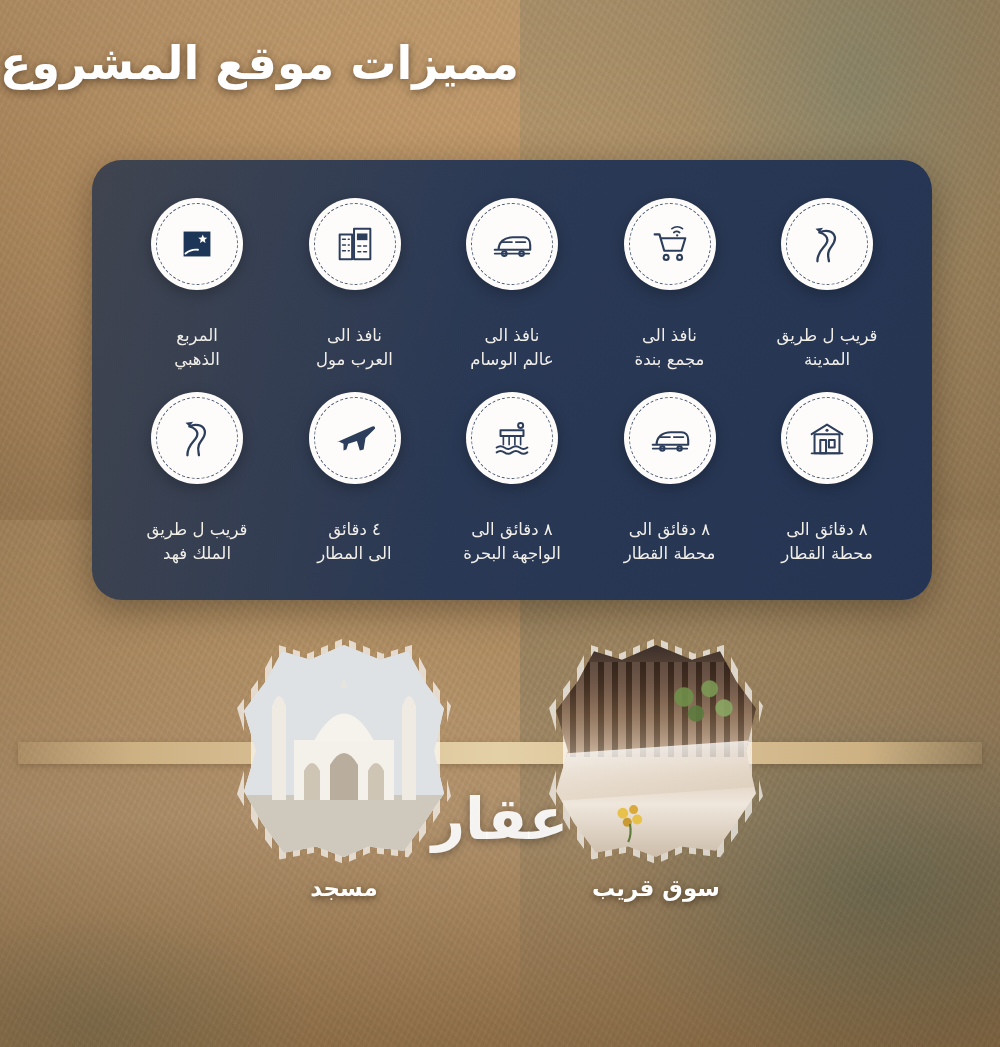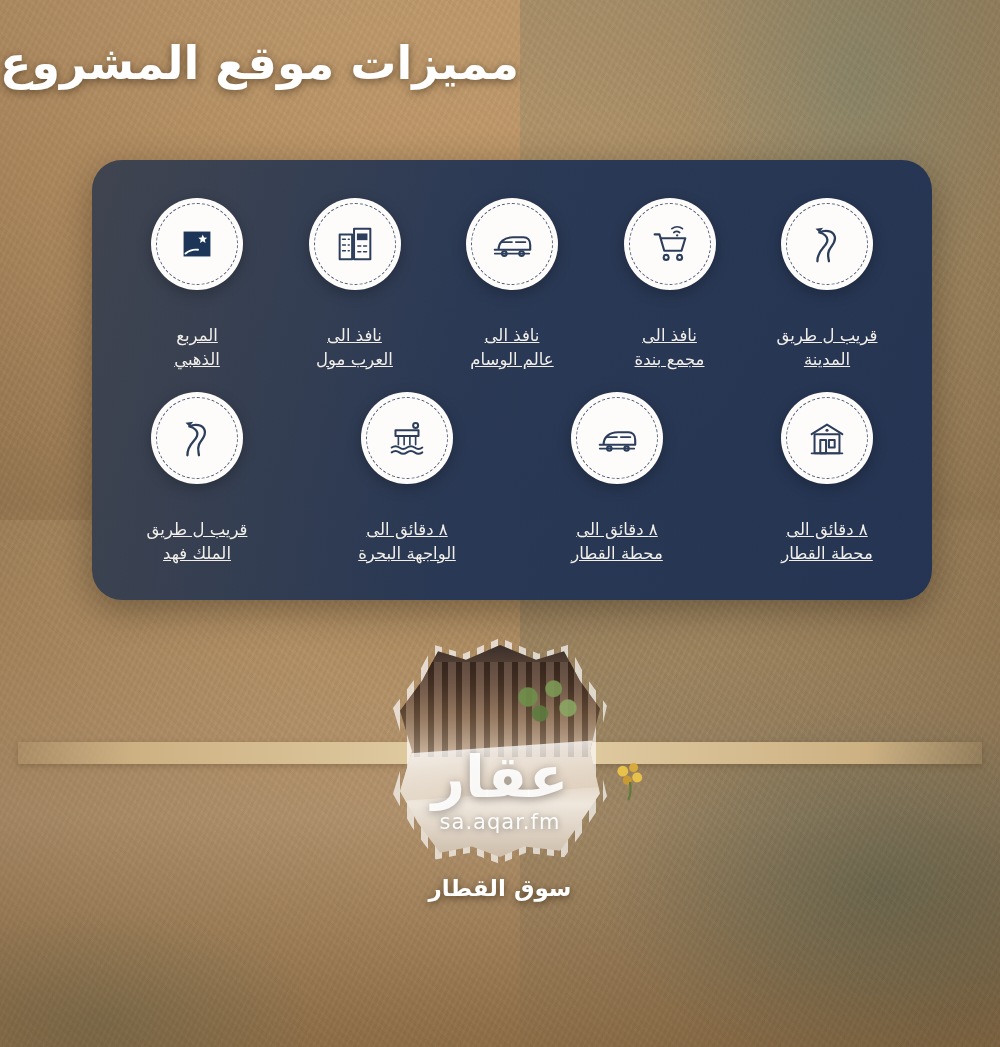--- a/index.html
+++ b/index.html
@@ -118,21 +118,20 @@
   .circle svg { width: 46px; height: 46px; display: block; }
 
   .feature .label {
     margin-top: 34px;
     color: #f2efe9;
     font-size: 16.5px;
     line-height: 1.45;
     direction: rtl;
     letter-spacing: 2px;
     white-space: pre-line;
-    text-decoration: underline;
   }
 
   
   .gold-band {
     position: absolute;
     top: 742px; left: 18px;
     width: 964px; height: 22px;
     background: linear-gradient(90deg, rgba(214,184,131,0.15) 0%, #cdb183 12%, #e4d0a7 50%, #cdb183 88%, rgba(214,184,131,0.15) 100%);
     box-shadow: 0 2px 6px rgba(60,40,15,0.25);
   }
@@ -226,21 +225,21 @@
     font-size: 23px;
     font-weight: bold;
     letter-spacing: 3px;
     text-shadow: 0 2px 7px rgba(40,25,10,0.6);
     direction: rtl;
   }
 
   
   .watermark {
     position: absolute;
-    top: 748px; left: 0; width: 100%;
+    top: 790px; left: 0; width: 100%;
     text-align: center;
     pointer-events: none;
     z-index: 8;
   }
   .watermark .wm-main {
     font-size: 58px;
     font-weight: bold;
     color: rgba(255,255,255,0.92);
     letter-spacing: 2px;
     direction: rtl;
@@ -383,20 +382,29 @@
           <path d="M15 22 V31 M21 22 V31 M27 22 V31 M33 22 V31" stroke-width="1.7"></path>
           <path d="M8 34 q4 -3 8 0 t8 0 t8 0 t8 0" stroke-width="2"></path>
           <path d="M8 39 q4 -3 8 0 t8 0 t8 0 t8 0" stroke-width="2"></path>
           <circle cx="33" cy="11" r="2.6"></circle>
         </svg>
       </div>
       <div class="label">٨ دقائق الى
 الواجهة البحرة</div>
     </div>
 
+    <div class="feature">
+      <div class="circle">
+        <svg viewBox="0 0 48 48">
+          <path d="M6 28 L42 12 q3 -1 3 2 l-10 10 -2 12 -4 1 -3-10 -9 3 -2 6 -3 1 0-7 -6-3 Z" fill="#2c3e5c"></path>
+        </svg>
+      </div>
+      <div class="label">٤ دقائق
+الى المطار</div>
+    </div>
 
     <div class="feature">
       <div class="circle">
         <svg viewBox="0 0 48 48" fill="none" stroke="#2c3e5c" stroke-width="2.4" stroke-linecap="round" stroke-linejoin="round">
           <path d="M14 42 C14 30 22 28 24 22 C26 16 20 13 16 12 C22 9 30 10 32 16 C34 22 28 26 26 31 C24 36 26 40 26 42"></path>
           <path d="M16 12 L12 8 L20 7 Z" fill="#2c3e5c" stroke="none"></path>
         </svg>
       </div>
       <div class="label">قريب ل طريق
 الملك فهد</div>
@@ -410,29 +418,52 @@
 
   <div class="amenity">
     <div class="blob-wrap">
       <div class="blob-outline"></div>
       <div class="blob blob-inner">
         <div class="img-mall">
           <div class="mall-greens"></div>
         </div>
       </div>
     </div>
-    <div class="caption">سوق القطار</div>
+    <div class="caption">سوق قريب</div>
   </div>
 
 
+  <div class="amenity">
+    <div class="blob-wrap">
+      <div class="blob-outline"></div>
+      <div class="blob blob-inner">
+        <div class="img-mosque">
+          <svg class="mosque-shape" viewBox="0 0 200 212" preserveAspectRatio="none">
+            <rect x="0" y="0" width="200" height="212" fill="#dfe2e4"></rect>
+            <rect x="0" y="150" width="200" height="62" fill="#cfc8bd"></rect>
+            <rect x="28" y="60" width="14" height="95" fill="#efeae2"></rect>
+            <path d="M28 62 q7 -22 14 0 Z" fill="#efeae2"></path>
+            <rect x="158" y="60" width="14" height="95" fill="#efeae2"></rect>
+            <path d="M158 62 q7 -22 14 0 Z" fill="#efeae2"></path>
+            <rect x="50" y="95" width="100" height="60" fill="#f4f1ea"></rect>
+            <path d="M70 96 q30 -55 60 0 Z" fill="#f6f3ec"></path>
+            <path d="M100 34 l3 9 h-6 Z" fill="#e9e4da"></path>
+            <path d="M86 120 q14 -24 28 0 v35 h-28 Z" fill="#b9ae9e"></path>
+            <path d="M60 126 q8 -16 16 0 v29 h-16 Z" fill="#cfc5b5"></path>
+            <path d="M124 126 q8 -16 16 0 v29 h-16 Z" fill="#cfc5b5"></path>
+          </svg>
+        </div>
+      </div>
+    </div>
+    <div class="caption">مسجد</div>
+  </div>
 </div>
 
 <div class="watermark">
   <svg class="wm-flower" viewBox="0 0 40 44">
     <circle cx="12" cy="10" r="6" fill="#e8c14b"></circle>
     <circle cx="24" cy="6" r="5" fill="#d9a93c"></circle>
     <circle cx="28" cy="17" r="5.5" fill="#e8c14b"></circle>
     <circle cx="17" cy="20" r="5" fill="#c99a33"></circle>
     <path d="M20 22 q2 12 -2 20" stroke="#5f7a3a" stroke-width="2.4" fill="none"></path>
   </svg>
   <div class="wm-main">عقار</div>
-  <div class="wm-sub">sa.aqar.fm</div>
 </div>
 
 </body></html>

